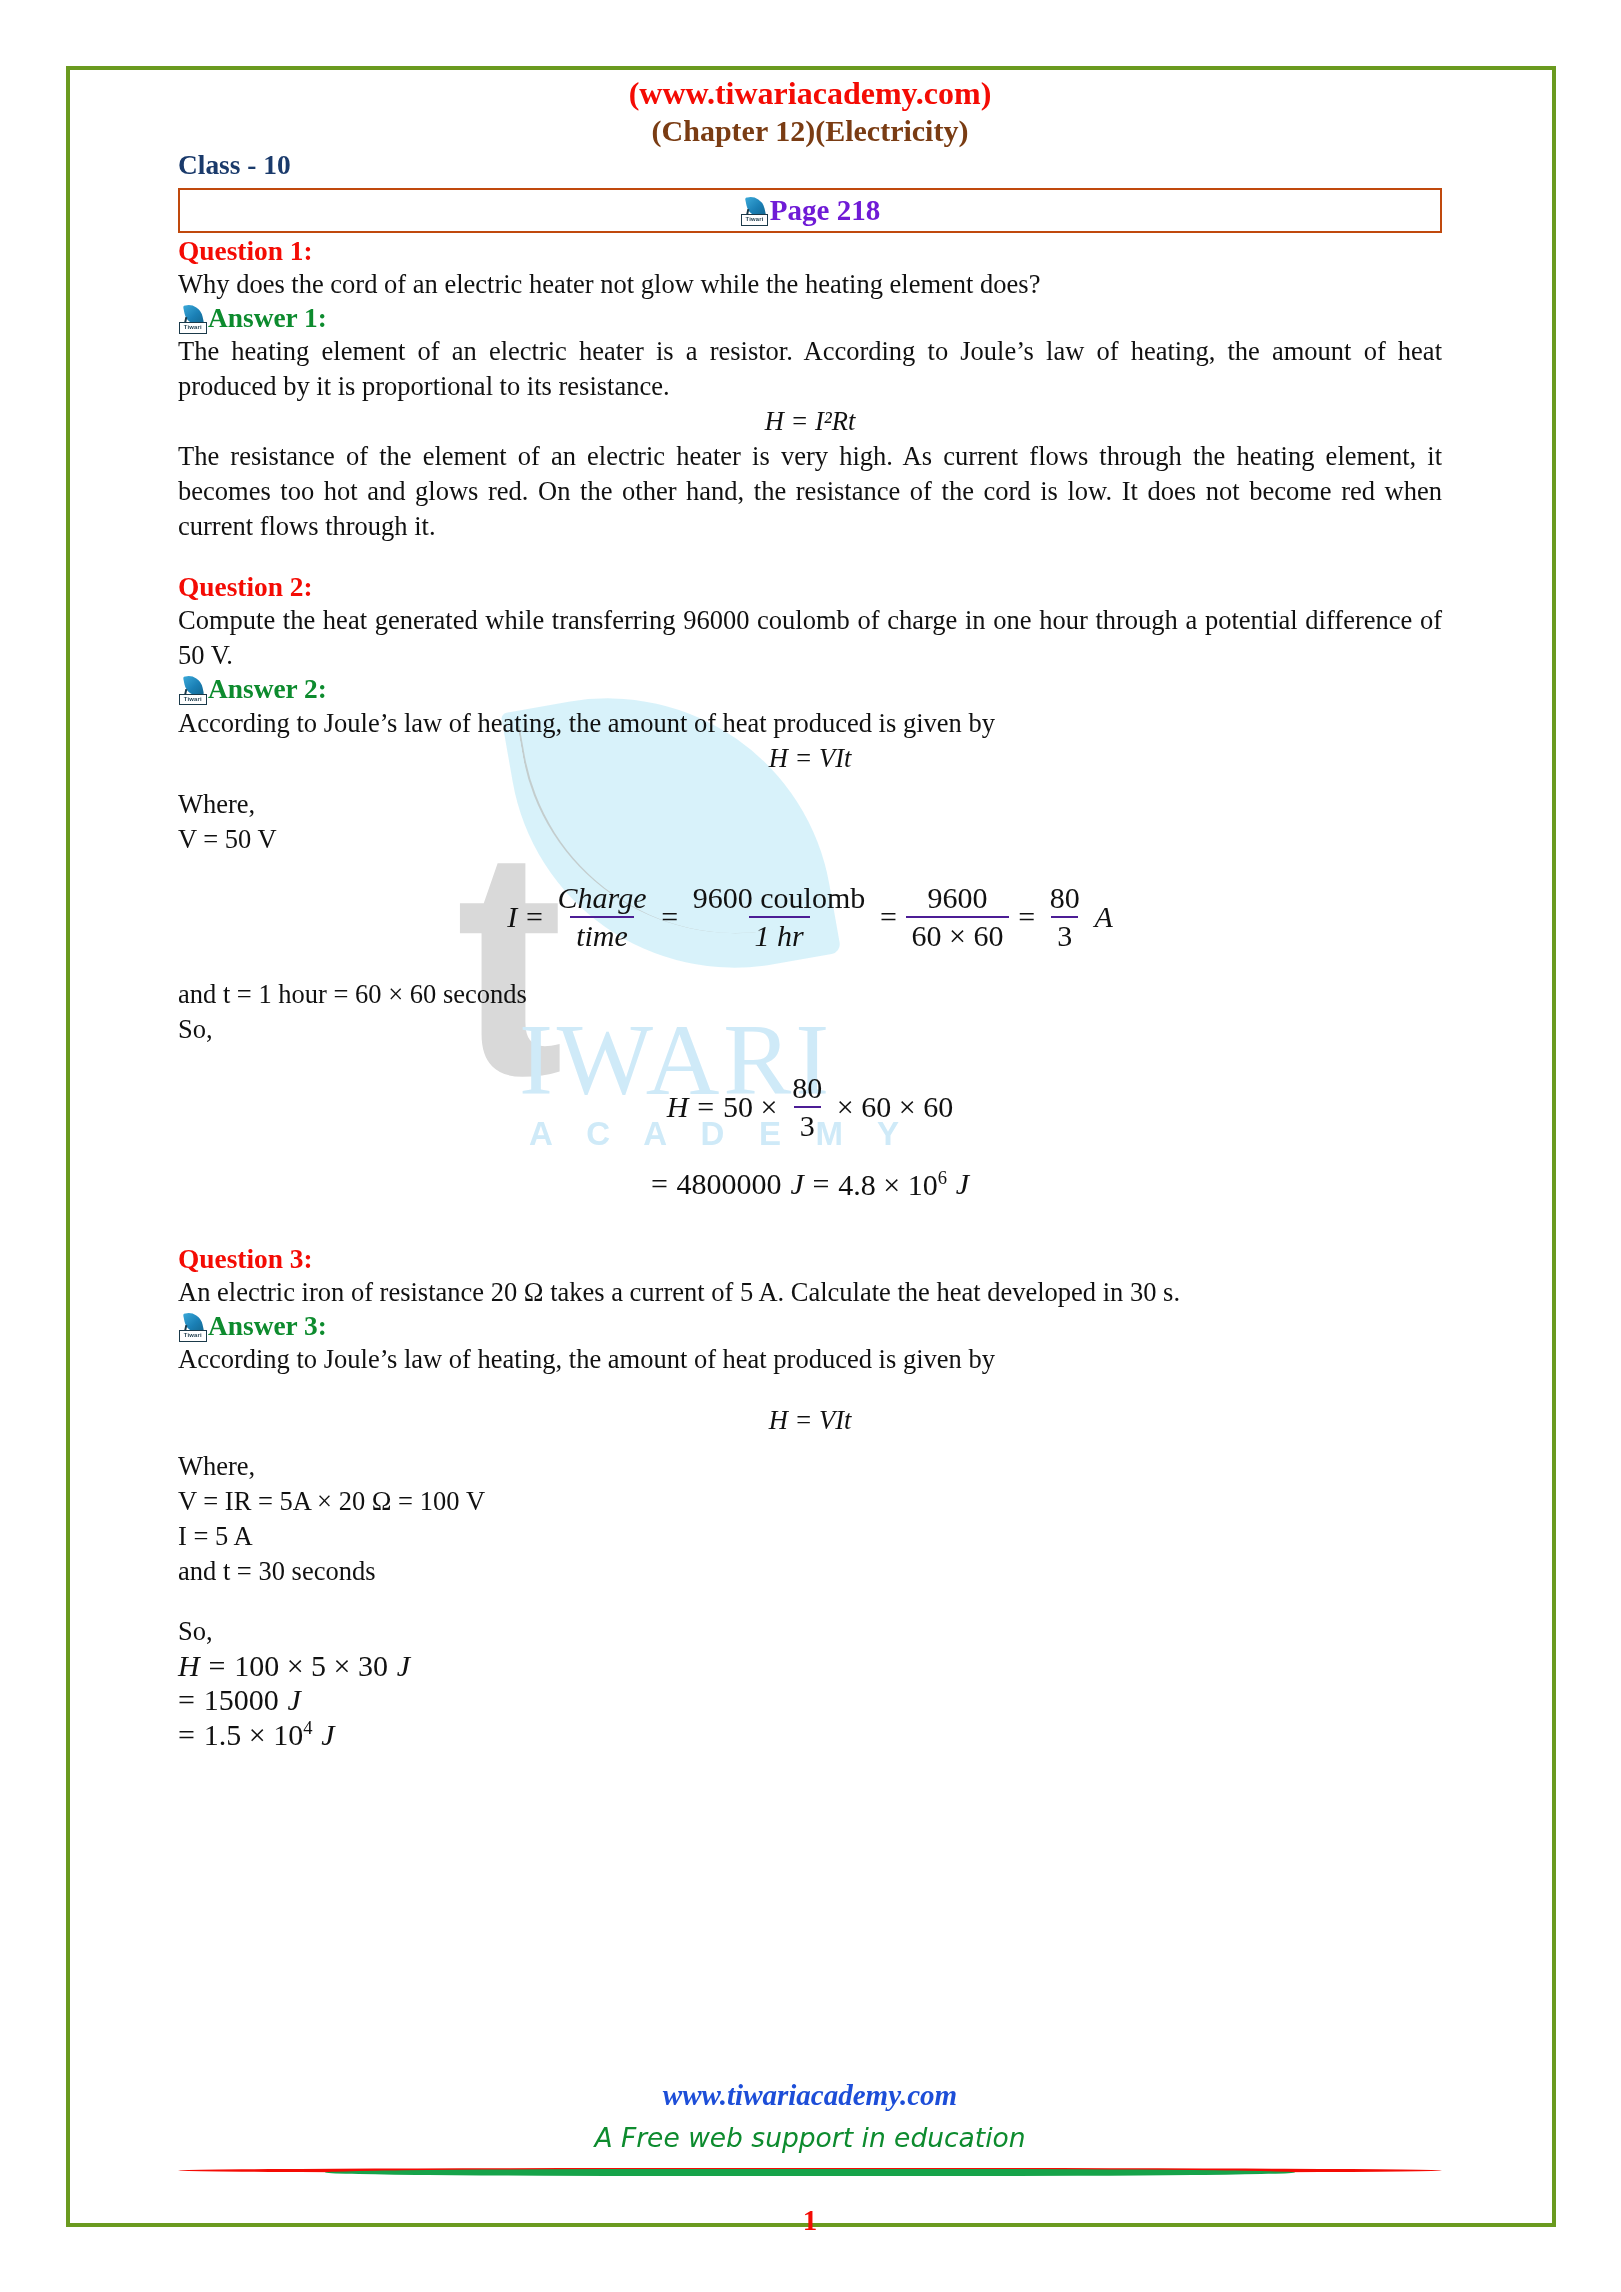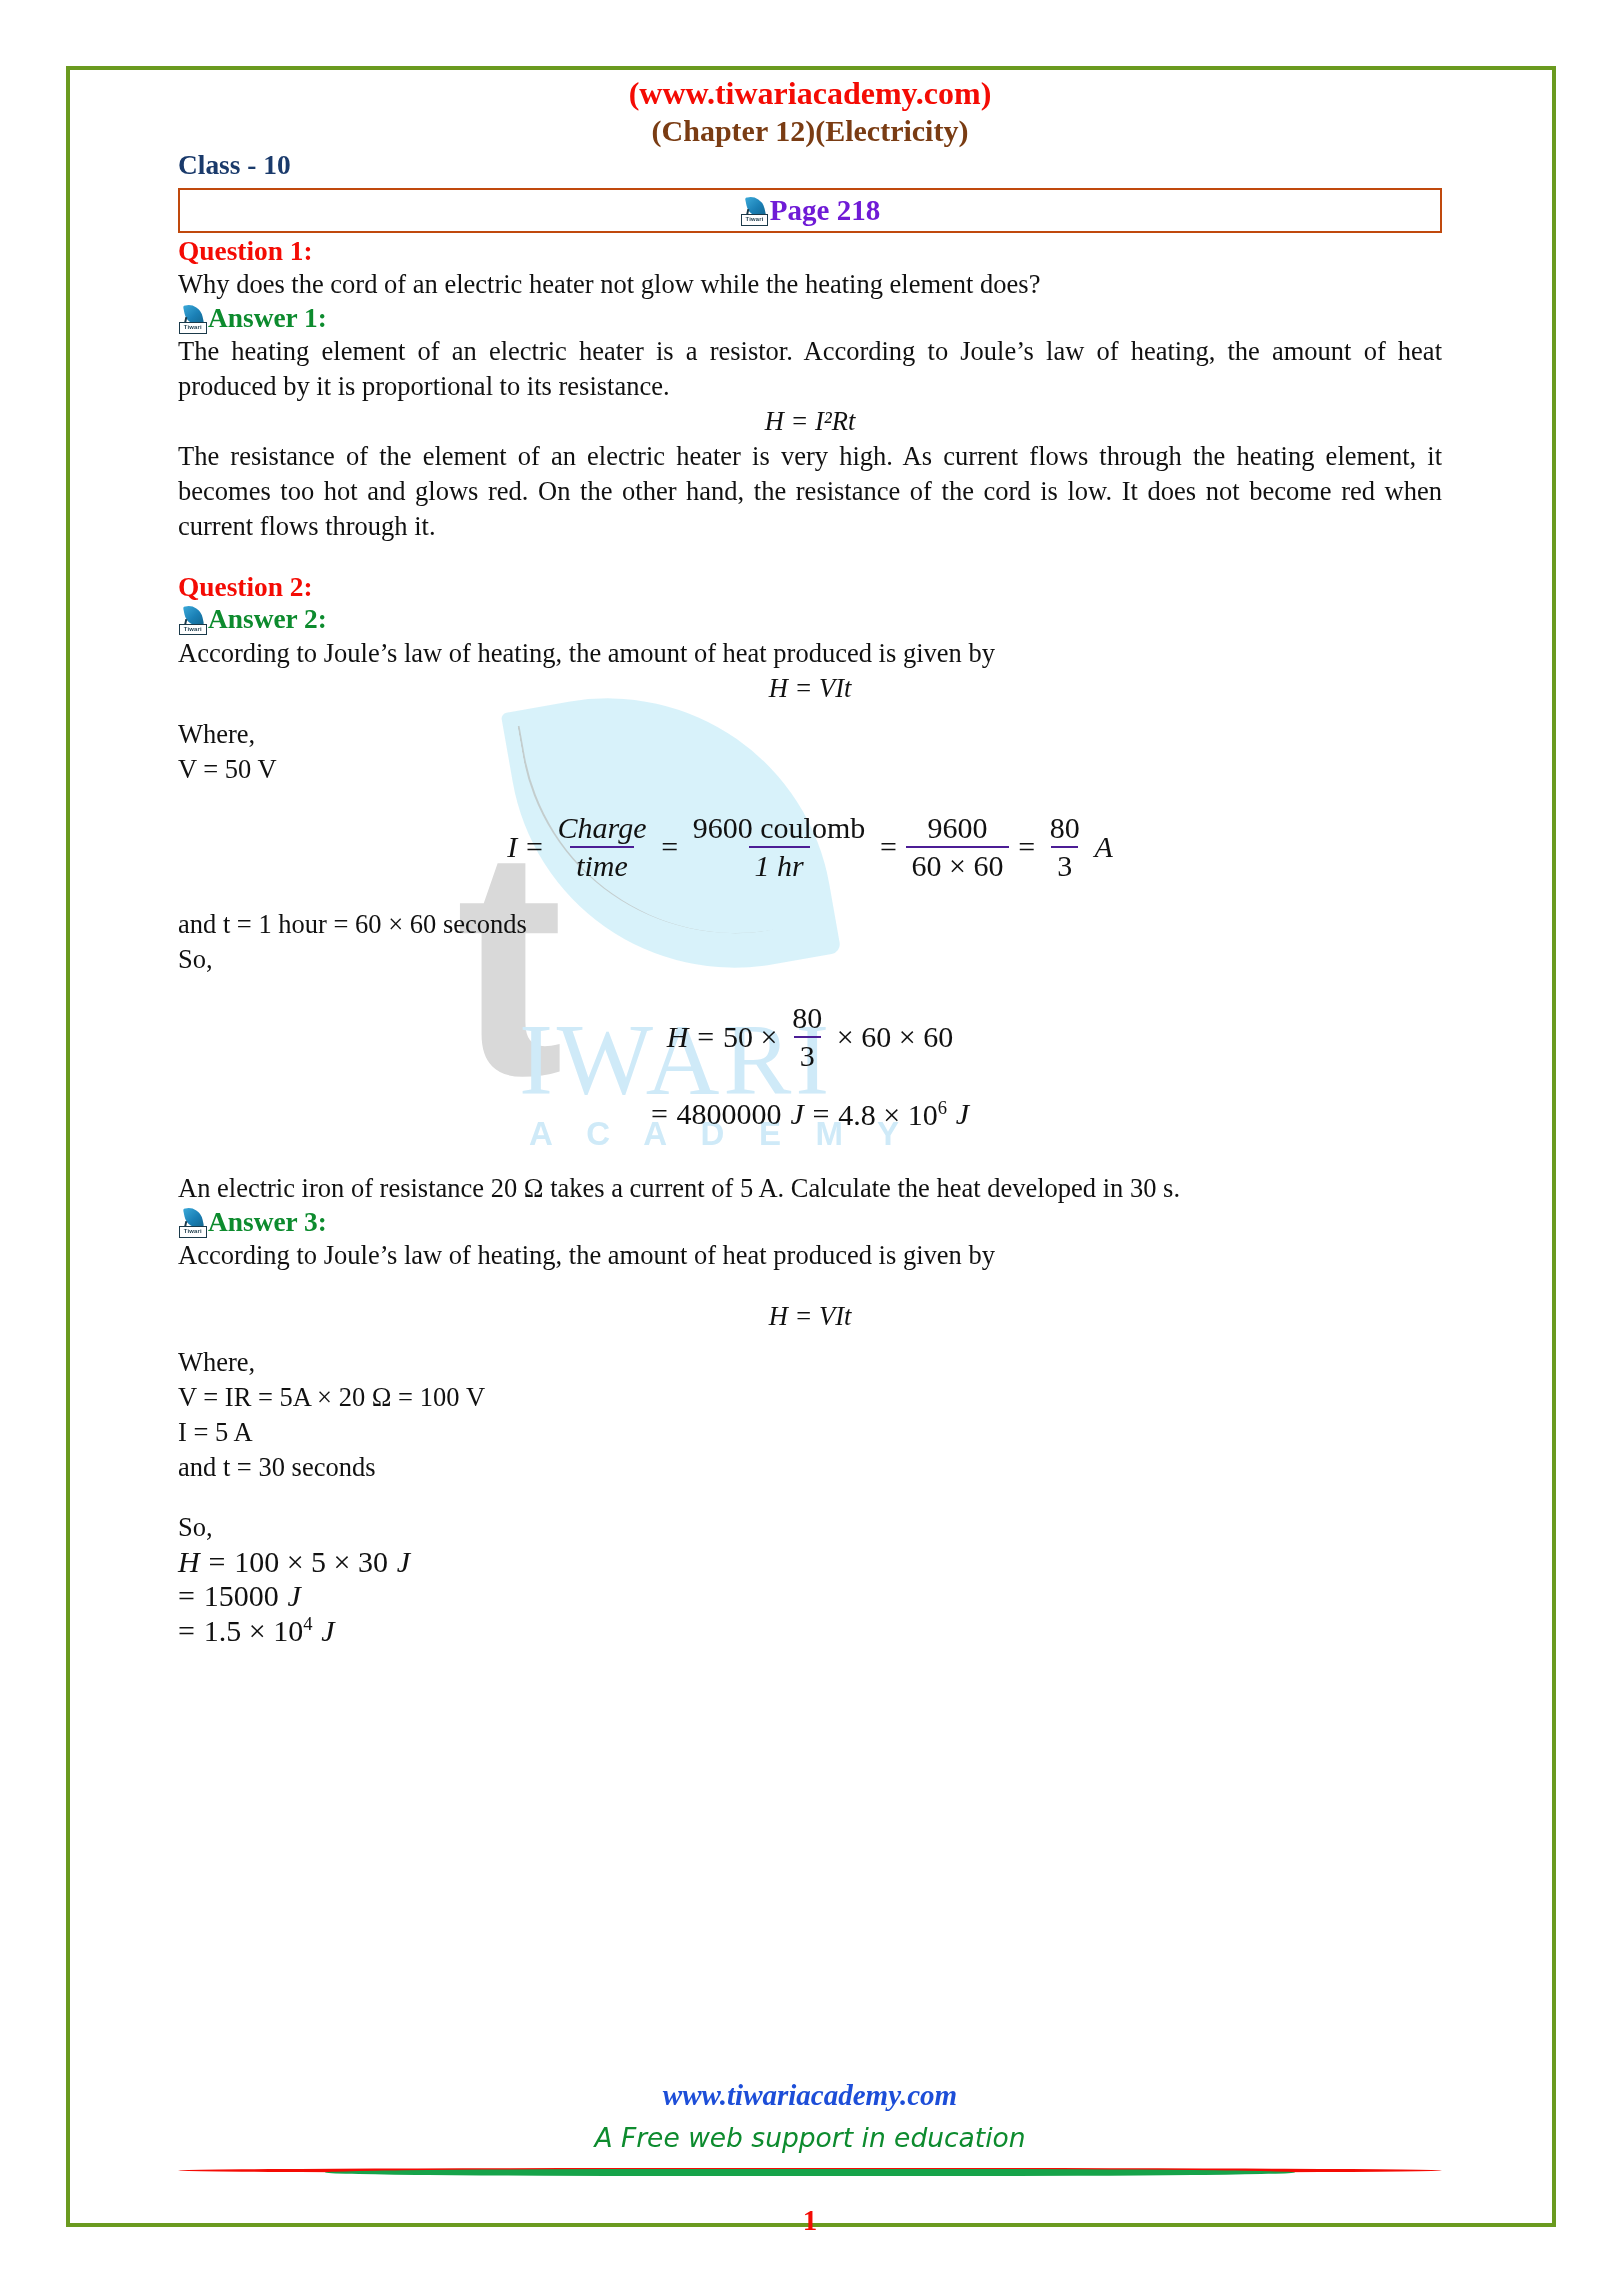--- a/index.html
+++ b/index.html
@@ -229,20 +229,21 @@
     <span>Answer 1:</span>
   </div>
 
   <div class="para">The heating element of an electric heater is a resistor. According to Joule’s law of heating, the amount of heat produced by it is proportional to its resistance.</div>
   <div class="formula-center">H = I²Rt</div>
   <div class="para">The resistance of the element of an electric heater is very high. As current flows through the heating element, it becomes too hot and glows red. On the other hand, the resistance of the cord is low. It does not become red when current flows through it.</div>
 
   <div class="gap-md"></div>
 
   <div class="q-head">Question 2:</div>
+  <div class="para">Compute the heat generated while transferring 96000 coulomb of charge in one hour through a potential difference of 50 V.</div>
 
   <div class="a-head">
     <span class="leaf-ico">
       <span class="blade"></span>
       <span class="stem"></span>
       <span class="tag">Tiwari</span>
     </span>
     <span>Answer 2:</span>
   </div>
 
@@ -303,20 +304,21 @@
     <span>=</span>
     <span>4800000</span>
     <span class="mi">J</span>
     <span>=</span>
     <span><span>4.8 × 10</span><span class="sup">6</span></span>
     <span class="mi">J</span>
   </div>
 
   <div class="gap-lg"></div>
 
+  <div class="q-head">Question 3:</div>
   <div class="plain">An electric iron of resistance 20 Ω takes a current of 5 A. Calculate the heat developed in 30 s.</div>
 
   <div class="a-head">
     <span class="leaf-ico">
       <span class="blade"></span>
       <span class="stem"></span>
       <span class="tag">Tiwari</span>
     </span>
     <span>Answer 3:</span>
   </div>

